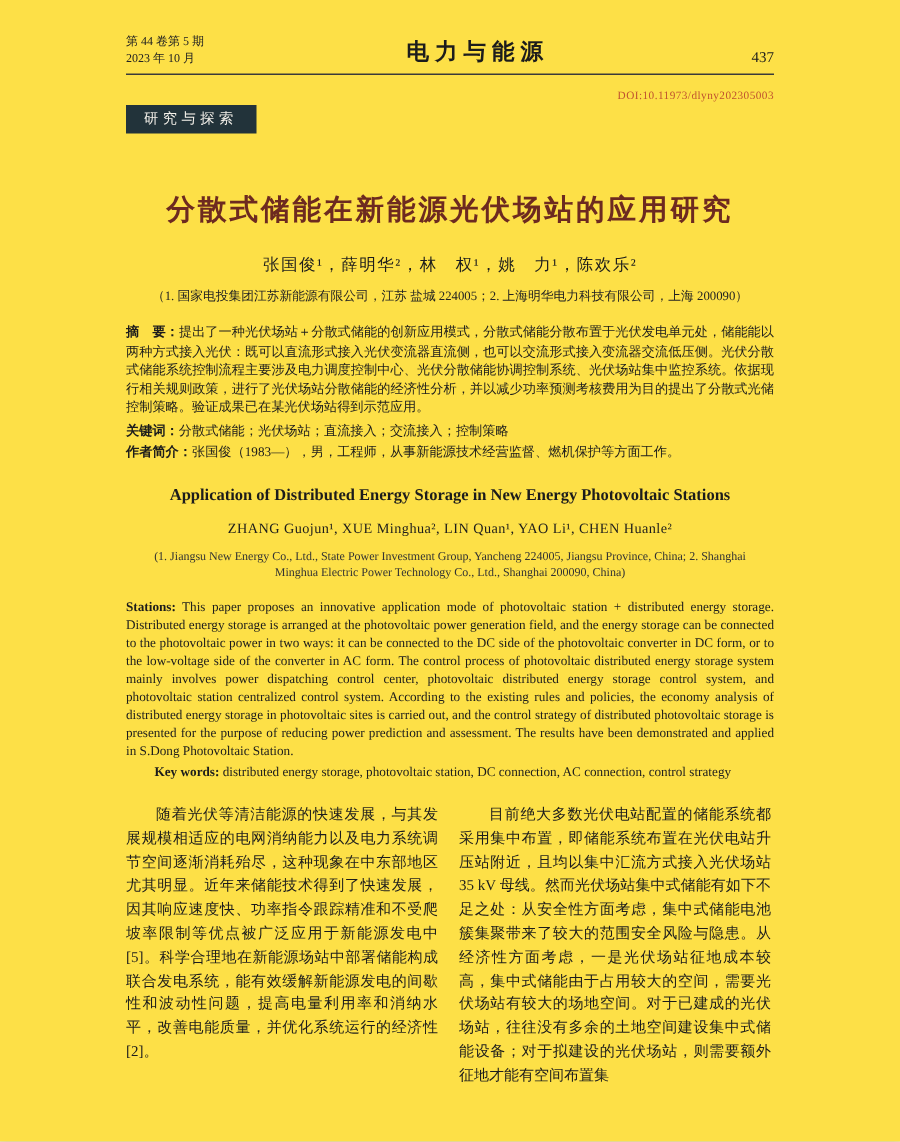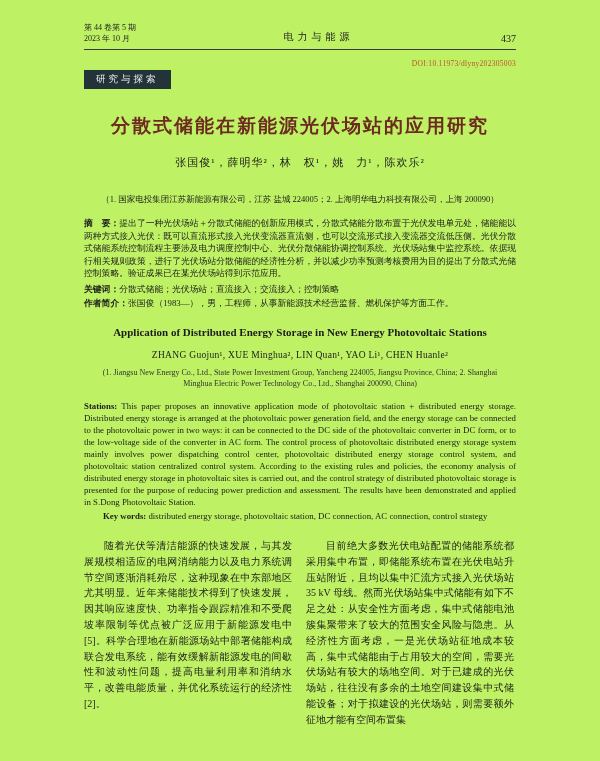--- a/index.html
+++ b/index.html
@@ -1,37 +1,37 @@
 <!DOCTYPE html>
 <html><head>
 <meta charset="utf-8">
 <style>
   * { margin:0; padding:0; box-sizing:border-box; }
   html,body { background:#e7e5e0; }
   body { font-family:"Liberation Serif", serif; color:#1c1c1c; }
   .page {
-    width:600px; height:761px; margin:0 auto; background:#bef264;
+    width:600px; height:761px; margin:0 auto; background:#fde047;
     position:relative; padding:22px 84px 14px 84px; overflow:hidden;
     box-shadow:0 0 6px rgba(0,0,0,.25);
   }
   
   .page-header { display:flex; align-items:flex-end; justify-content:space-between; }
   .hdr-left { font-size:8px; line-height:11px; color:#222; }
-  .hdr-center { font-size:10px; letter-spacing:4px; font-weight:normal; }
+  .hdr-center { font-size:15px; letter-spacing:4px; font-weight:bold; }
   .hdr-right { font-size:10px; }
   .header-rule { border-bottom:1px solid #3a3a3a; margin-top:5px; }
   .doi-line { text-align:right; font-size:7.5px; color:#c0532f; margin-top:9px; letter-spacing:.3px; }
   
   .badge { display:inline-block; background:#22333a; color:#f4f1ea; font-size:9.5px;
     padding:3px 12px; letter-spacing:3px; margin-top:2px; font-family:"Liberation Sans", sans-serif;text-align:right; }
   
   .title-cn { text-align:center; font-size:19px; font-weight:bold; color:#6d2a20;
-    letter-spacing:2px; margin-top:24px; }
+    letter-spacing:2px; margin-top:38px; }
   .authors-cn { text-align:center; font-size:11px; margin-top:16px; letter-spacing:1px; }
-  .affil-cn { text-align:center; font-size:8.5px; margin-top:24px; color:#222; }
+  .affil-cn { text-align:center; font-size:8.5px; margin-top:8px; color:#222; }
   
   .block { font-size:8.8px; line-height:12.5px; text-align:justify; margin-top:11px; }
   .block + .block { margin-top:3px; }
   .lbl { font-weight:bold; }
   .meta-line { font-size:8.8px; margin-top:3px; }
   .meta-line .pair { margin-right:14px; }
   
   .title-en { text-align:center; font-size:11px; font-weight:bold; margin-top:16px; }
   .authors-en { text-align:center; font-size:9.5px; margin-top:12px; letter-spacing:.3px; }
   .affil-en { text-align:center; font-size:8px; color:#333; margin-top:7px; line-height:11px; padding:0 6px; }

